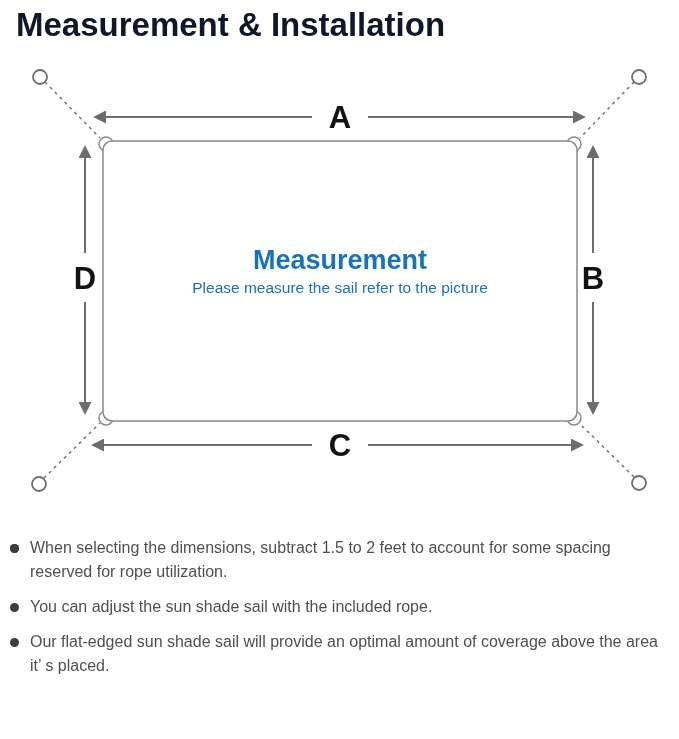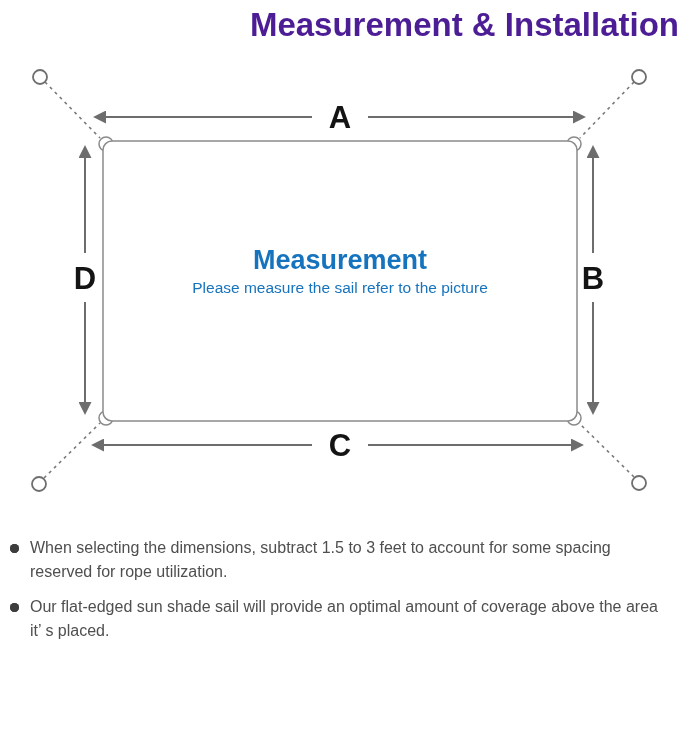--- a/index.html
+++ b/index.html
@@ -10,25 +10,25 @@
   .page {
     position: relative;
     width: 679px;
     height: 739px;
     background: #ffffff;
     font-family: "Liberation Sans", sans-serif;
     overflow: hidden;
   }
   .page-title {
     margin: 5px 0 10px 16px;
-    text-align: right;
+    text-align: left;
     font-size: 33px;
     line-height: 40px;
     font-weight: bold;
-    color: #4c1d95;
+    color: #0f172a;
     letter-spacing: 0px;
   }
   .diagram-svg {
     display: block;
     width: 679px;
     height: 460px;
   }
   .bullets {
     list-style: none;
     margin: 21px 0 0 0;
@@ -127,24 +127,25 @@
     <text class="center-title" x="340" y="214" text-anchor="middle">Measurement</text>
     <text class="center-subtitle" x="340" y="238" text-anchor="middle">Please measure the sail refer to the picture</text>
   </svg>
 
   <ul class="bullets">
     <li>
       <span class="bullet-dot"></span>
     </li>
     <li>
       <span class="bullet-dot"></span>
-      <span>When selecting the dimensions, subtract 1.5 to 3 feet to account for some spacing reserved for rope utilization.</span>
+      <span>When selecting the dimensions, subtract 1.5 to 2 feet to account for some spacing reserved for rope utilization.</span>
     </li>
     <li>
       <span class="bullet-dot"></span>
+      <span>You can adjust the sun shade sail with the included rope.</span>
     </li>
     <li>
       <span class="bullet-dot"></span>
       <span>Our flat-edged sun shade sail will provide an optimal amount of coverage above the area it’ s placed.</span>
     </li>
   </ul>
 
 </div>
 
 </body></html>

